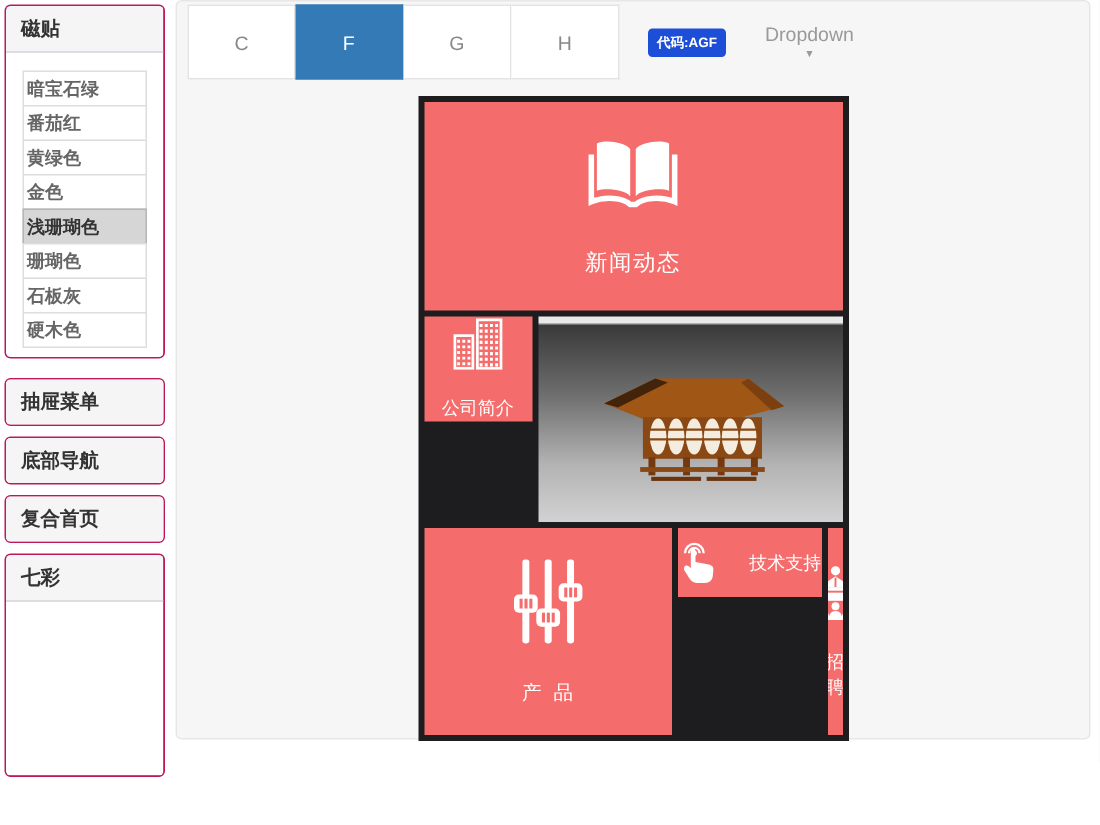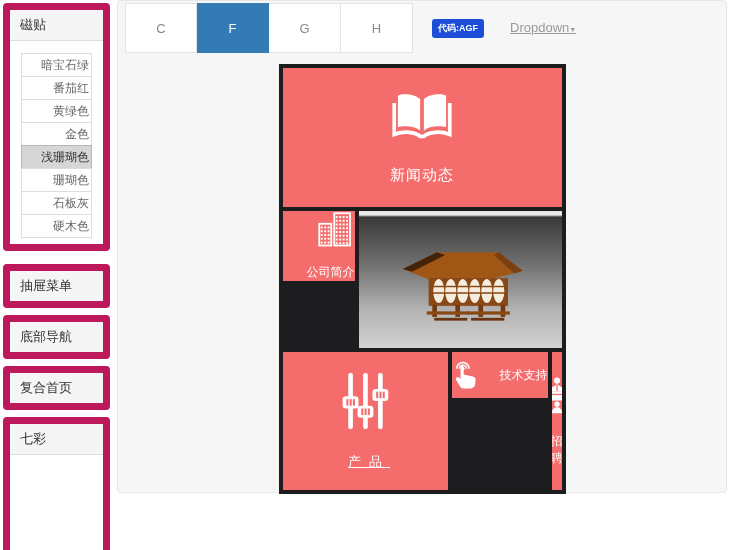--- a/index.html
+++ b/index.html
@@ -7,32 +7,32 @@
   body {
     background:#fff;
     font-family:"Liberation Sans","DejaVu Sans",sans-serif;
     position:relative;
     overflow:hidden;
   }
 
   
   .sidebar { position:absolute; left:3px; top:3px; width:107px; }
   .panel {
-    border:7px solid #be185d; border-radius:4px; background:#4c1d95;
-    margin-bottom:7px; overflow:hidden;
+    border:1px solid #be185d; border-radius:4px; background:#4c1d95;
+    margin-bottom:7px; overflow:hidden;font-weight:bold;
   }
   .panel-heading {
     background:#f5f5f5; padding:6px 10px; font-size:13px; color:#333;
     cursor:pointer;
   }
   .panel.open .panel-heading { border-bottom:1px solid #ddd; }
   .tiles-panel { margin-bottom:13px; }
   .panel-body { padding:12px 11px 6px; background:#fff; }
   .color-item {
-    border:1px solid #ddd; margin-top:-1px; text-align:right;
+    border:1px solid #ddd; margin-top:-1px; text-align:left;
     font-size:12px; color:#666; padding:3px 2px; line-height:16px;
     background:#fff; cursor:pointer;
   }
   .color-item:first-child { margin-top:0; }
   .color-item.selected { background:#d6d6d6; border-color:#b5b5b5; color:#333; }
   .rainbow-body { height:116px; padding:0; }
 
   
   .canvas {
     position:absolute; left:117px; top:0; width:610px; height:493px;
@@ -45,22 +45,22 @@
     display:flex; align-items:center; justify-content:center;
     font-size:13px; color:#888; cursor:pointer;
   }
   .tab:first-child { border-left:1px solid #e3e3e3; }
   .tab.active { background:#337ab7; border-color:#337ab7; color:#fff; }
   .code-badge {
     margin-left:19px; background:#1d4ed8; color:#fff; font-size:9px;
     font-weight:bold; padding:3px 6px; border-radius:3px; white-space:nowrap;
   }
   .dropdown {
-    margin-left:26px; display:flex; flex-direction:row; align-items:center;
-    color:#999; font-size:13px; cursor:pointer; line-height:1.1;text-decoration:underline;
+    margin-left:26px; display:flex; flex-direction:column; align-items:center;
+    color:#999; font-size:13px; cursor:pointer; line-height:1.1;
   }
   .caret { font-size:7px; margin-top:3px; color:#999; }
 
   
   .tilegrid {
     width:287px; height:430px; margin:11px auto 0;
     background:#1d1d20; padding:4px;
     display:flex; flex-direction:column; gap:4px;
   }
   .tile {
@@ -68,32 +68,32 @@
     align-items:center; justify-content:center; cursor:pointer;
     overflow:hidden;
     gap:12px;
   }
   .tile.col { flex-direction:column; }
   .tile-label { font-size:12px; }
   .t-news { height:139px; }
   .t-news .tile-label { font-size:15px; margin-top:13px; letter-spacing:1px; }
   .row2 { height:137px; display:flex; gap:4px; }
   .col-left { width:72px; display:flex; flex-direction:column; gap:4px; }
-  .t-company { height:70px;align-items:flex-end; }
+  .t-company { height:70px; }
   .t-company .tile-label { margin-top:5px; }
   .t-contact { flex:1; }
   .t-contact .tile-label { margin-left:7px; }
   .t-image {
     flex:1;
     background:linear-gradient(180deg,#e9e9e9 0px,#e9e9e9 4px,#3a3a3a 6px,
                #6e6e6e 38%,#b3b3b3 72%,#d2d2d2 100%);
     align-items:center;
   }
   .row3 { flex:1; display:flex; gap:4px; }
-  .t-products { width:171px;text-decoration:underline; }
+  .t-products { width:171px; }
   .t-products .tile-label { margin-top:10px; font-size:13px; letter-spacing:8px; padding-left:8px; }
   .col-right { flex:1; display:flex; flex-direction:row; gap:4px; }
   .t-support { height:46px; }
   .t-support .tile-label { margin-left:8px; }
   .t-recruit { flex:1; }
   .t-recruit .tile-label { margin-top:5px; }
   .icon { display:flex; align-items:center; justify-content:center; }
   svg { display:block; }
 </style>
 </head>

